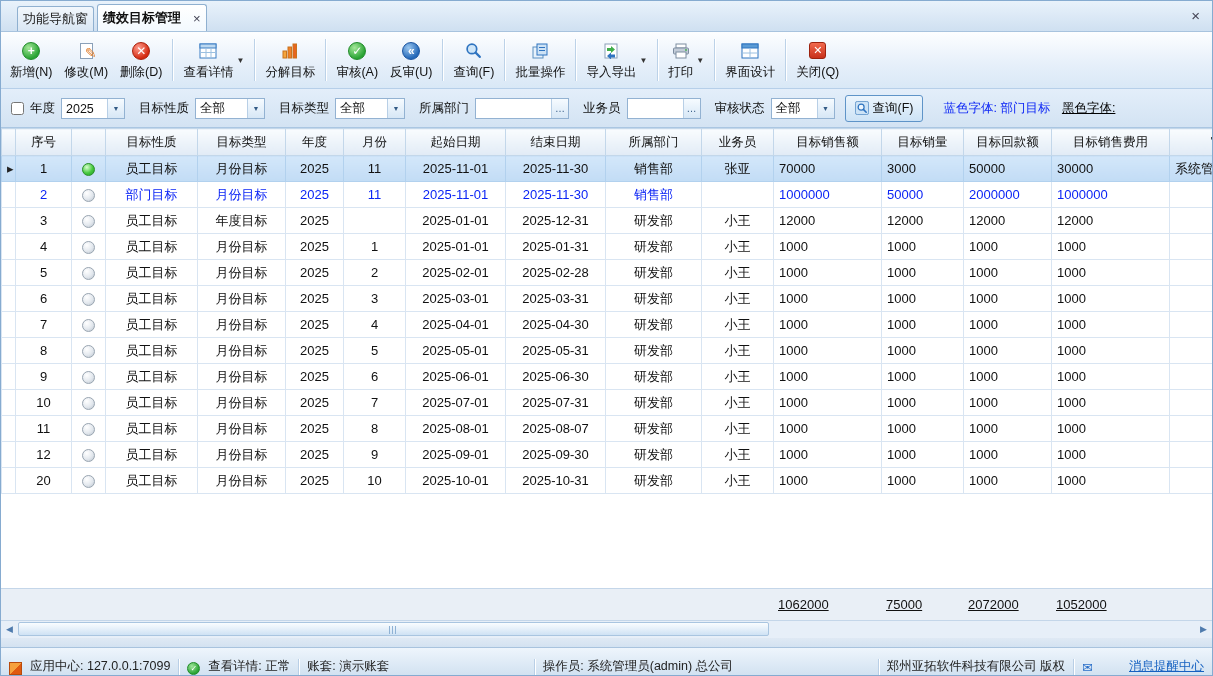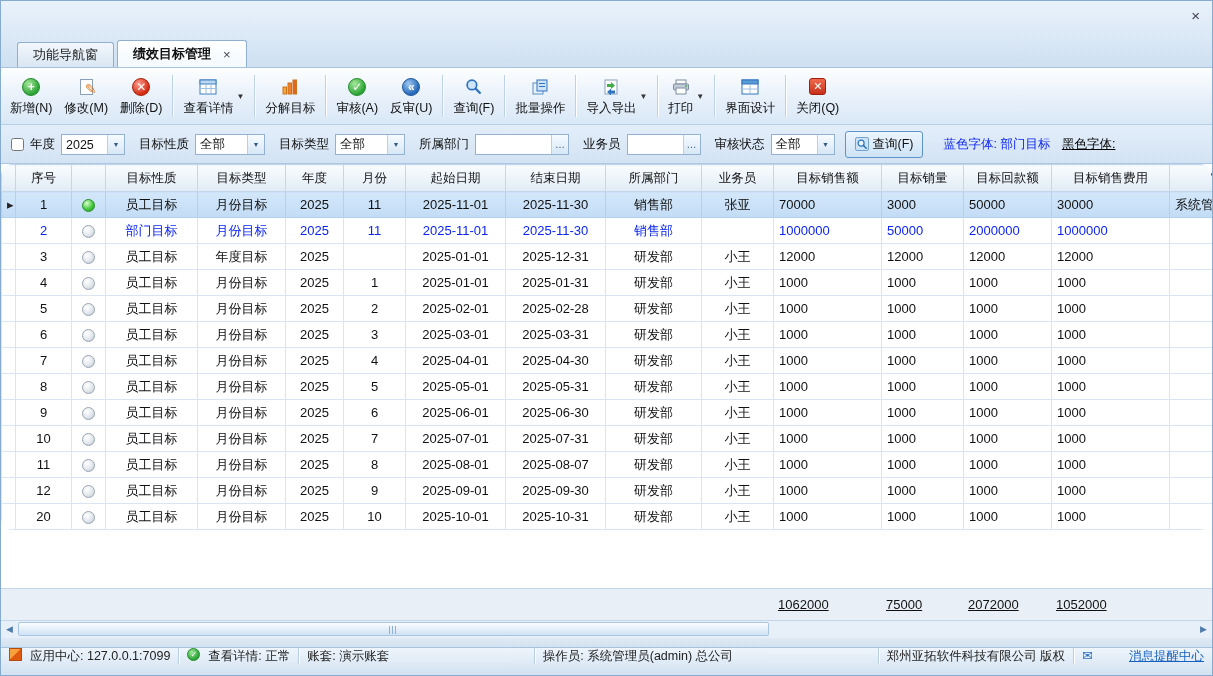--- a/index.html
+++ b/index.html
@@ -5,22 +5,22 @@
   html,body{margin:0;padding:0;}
   body{width:1213px;height:676px;overflow:hidden;background:#d6e5f3;
        font-family:"Liberation Sans","DejaVu Sans",sans-serif;font-size:13px;color:#111;}
   .window{display:flex;flex-direction:column;width:100%;height:100%;box-sizing:border-box;
           border:1px solid #86abd0;background:#d6e5f3;}
 
   
   .tabstrip{flex:0 0 29px;display:flex;align-items:flex-end;position:relative;
             background:linear-gradient(#e9f2fb,#cfe0f1);padding:3px 8px 0 16px;
             box-sizing:border-box;border-bottom:1px solid #a8c3de;}
-  .tab{height:25px;display:flex;align-items:center;padding:0 15px;border:1px solid #8fb0d0;
-       border-bottom:none;border-radius:3px 3px 0 0;margin-right:3px;font-size:13px;box-sizing:border-box;margin-top:36px;}
+  .tab{height:25px;display:flex;align-items:center;padding:0 5px;border:1px solid #8fb0d0;
+       border-bottom:none;border-radius:3px 3px 0 0;margin-right:3px;font-size:13px;box-sizing:border-box;}
   .tab.inactive{background:linear-gradient(#f2f7fc,#d9e6f3);color:#222;}
   .tab.active{background:linear-gradient(#ffffff,#f3f9fe);font-weight:bold;height:27px;}
   .tab-close{margin-left:12px;color:#445;font-weight:normal;font-size:13px;line-height:1;}
   .strip-close{position:absolute;right:12px;top:7px;color:#445;font-size:15px;line-height:1;}
 
   
   .toolbar{flex:0 0 57px;display:flex;align-items:stretch;box-sizing:border-box;
            background:linear-gradient(#fdfeff,#e7f0fa 55%,#d9e8f6);
            border-bottom:1px solid #b6cfe9;padding:2px 3px;}
   .tbtn{display:flex;align-items:center;padding:3px 6px 2px 6px;border-radius:3px;}
@@ -55,21 +55,21 @@
   .finput .more{width:16px;border-left:1px solid #b8cfe6;background:linear-gradient(#f6fbff,#d7e7f6);
                 display:flex;align-items:center;justify-content:center;font-size:10px;color:#335b86;}
   .qbtn{height:25px;display:flex;align-items:center;gap:4px;padding:0 9px;margin-left:4px;
         border:1px solid #5f94c8;border-radius:3px;background:linear-gradient(#ecf5fd,#cde3f6);font-size:12.5px;}
   .legend{margin-left:14px;font-size:12.5px;}
   .legend .lblue{color:#0b24f5;}
   .legend .lblack{color:#000;margin-left:8px;text-decoration:underline;}
 
   
   .grid{flex:1;display:flex;flex-direction:column;background:#fff;overflow:hidden;}
-  .gridscroll{overflow:hidden;flex:0 0 auto;border-radius:12px;}
+  .gridscroll{overflow:hidden;flex:0 0 auto;}
   table.grid-table{table-layout:fixed;border-collapse:collapse;width:1288px;}
   .grid-table th{height:27px;box-sizing:border-box;border:1px solid #c3d7ea;font-weight:normal;
                  font-size:12.5px;background:linear-gradient(#f9fcfe,#e1ebf6);padding:0 3px;
                  white-space:nowrap;overflow:hidden;text-align:center;}
   .grid-table td{height:26px;box-sizing:border-box;border:1px solid #d9e5f2;padding:0 5px;
                  font-size:13px;white-space:nowrap;overflow:hidden;}
   .c-c{text-align:center;}
   .c-l{text-align:left;}
   .c-ind{padding:0 1px;text-align:center;font-size:10px;color:#222;}
   tr.sel td{background:linear-gradient(#d3e7fa,#c2dcf5);border-color:#b2d1ee;}
@@ -87,21 +87,21 @@
             justify-content:center;color:#4f7bad;font-size:9px;}
   .hs-left{left:0;}
   .hs-right{right:0;}
   .hs-thumb{position:absolute;left:17px;top:1px;height:14px;width:62%;box-sizing:border-box;
             background:linear-gradient(#fafdff,#cfe2f4);border:1px solid #a9c5e0;border-radius:2px;}
   .hs-grip{position:absolute;left:50%;top:3px;transform:translateX(-50%);width:9px;height:8px;
            background:repeating-linear-gradient(90deg,#8fb2d4 0 1px,transparent 1px 3px);}
   .bottomgap{flex:0 0 9px;background:linear-gradient(#dfe9f4,#d3e2f1);}
 
   
-  .statusbar{flex:0 0 27px;display:flex;align-items:flex-start;gap:8px;padding:0 8px;
+  .statusbar{flex:0 0 27px;display:flex;align-items:flex-end;gap:8px;padding:0 8px;
              background:linear-gradient(#eef5fc,#d2e2f1);border-top:1px solid #a8c3de;
              font-size:12.5px;color:#222;white-space:nowrap;overflow:hidden;}
   .sbsep{width:1px;height:16px;background:#b9cfe6;box-shadow:1px 0 0 #fff;}
   .sbspacer{flex:1;}
   .conn-orb{width:13px;height:13px;border-radius:50%;display:flex;align-items:center;justify-content:center;
             background:radial-gradient(circle at 35% 30%,#9fe69a,#2aa434 70%);border:1px solid #1f8a28;
             color:#fff;font-size:8px;box-sizing:border-box;}
   .applogo{width:13px;height:13px;background:linear-gradient(135deg,#f6a13c 50%,#e05a10 50%);
            border:1px solid #b84a0c;box-sizing:border-box;}
   .mailglyph{color:#2a6fc9;font-size:13px;}

